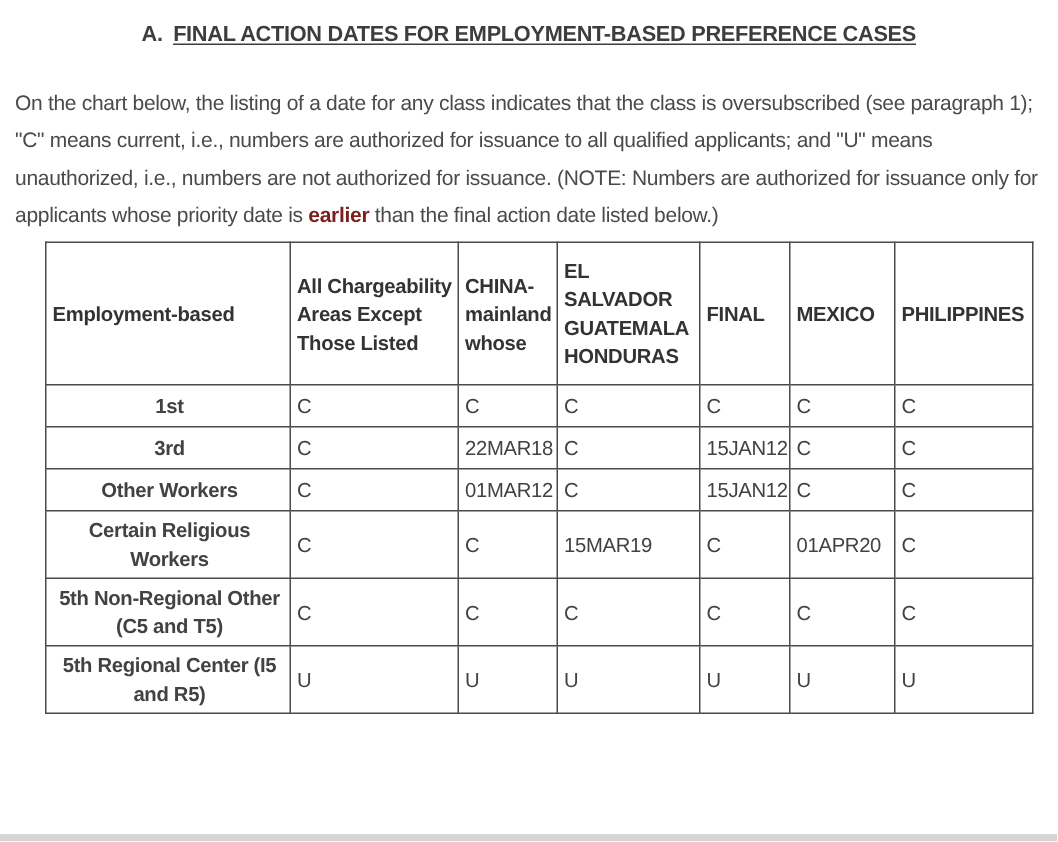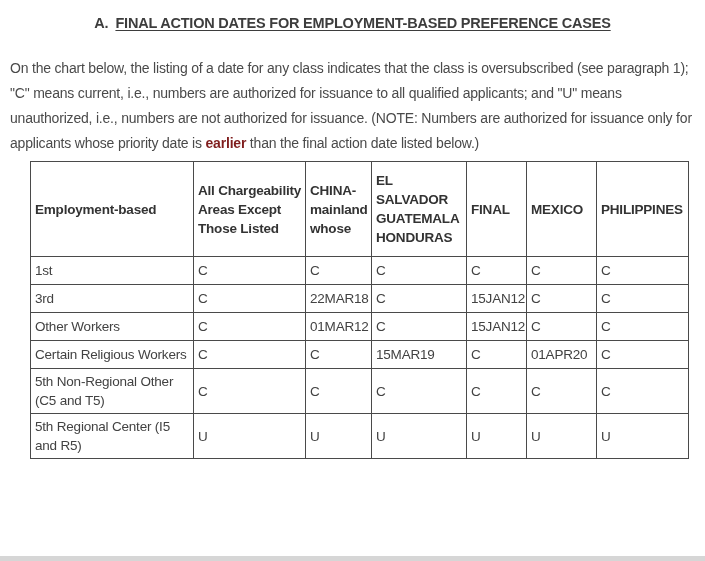--- a/index.html
+++ b/index.html
@@ -48,21 +48,22 @@
     vertical-align: middle;
     text-align: left;
     overflow: hidden;
   }
   table.fad thead th {
     font-weight: bold;
     color: #333333;
     height: 88px;
   }
   table.fad tbody th {
-    font-weight: normal;
+    font-weight: bold;
+    text-align: center;
   }
   table.fad tbody tr { height: 28px; }
   col.c0 { width: 163px; }
   col.c1 { width: 112px; }
   col.c2 { width: 66px; }
   col.c3 { width: 95px; }
   col.c4 { width: 60px; }
   col.c5 { width: 70px; }
   col.c6 { width: 92px; }
   .bottom-strip {

